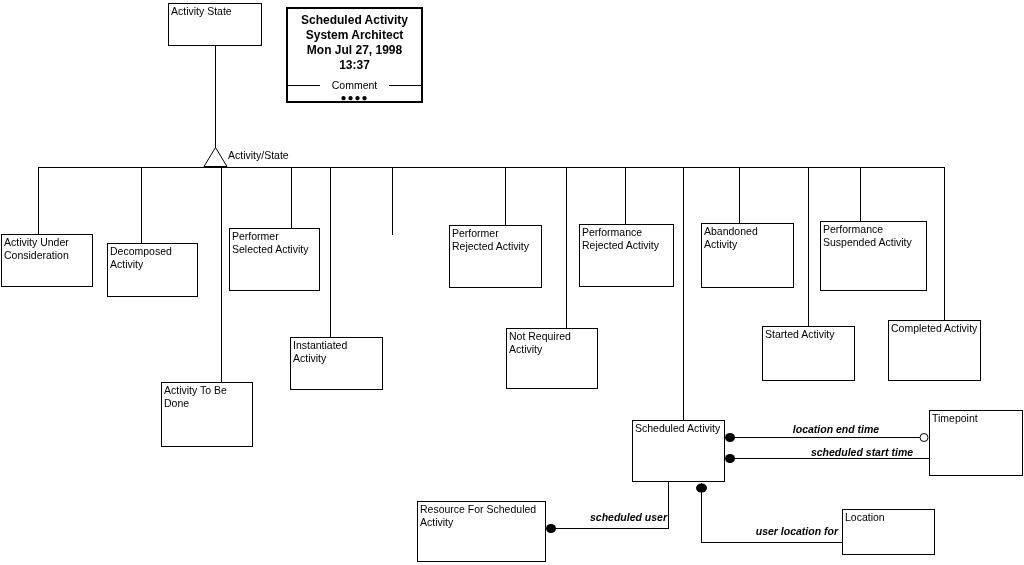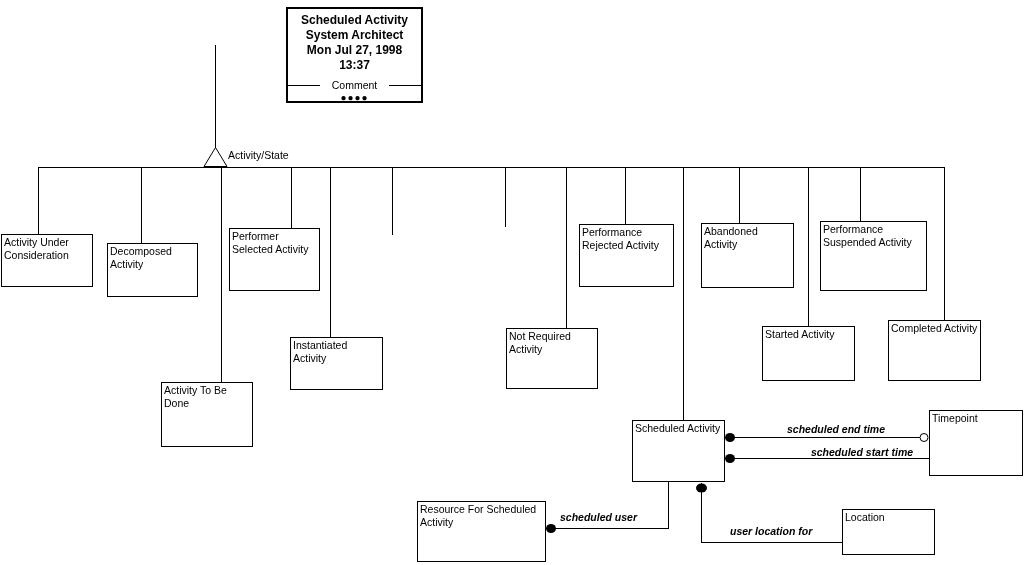--- a/index.html
+++ b/index.html
@@ -31,21 +31,21 @@
   }
   .rel-label {
     position: absolute;
     font-size: 10.5px;
     font-style: italic;
     font-weight: bold;
     line-height: 12px;
     white-space: nowrap;
   }
   .rel-center { text-align: center; }
-  .rel-right  { text-align: left; }
+  .rel-right  { text-align: right; }
   #title-box {
     position: absolute;
     left: 286px; top: 7px; width: 137px; height: 96px;
     box-sizing: border-box;
     border: 2px solid #000;
     background: #fff;
     text-align: center;
     font-weight: bold;
     font-size: 12px;
     padding-top: 4px;
@@ -86,20 +86,21 @@
       <path d="M701.5 483 V542.5 H842"></path>
     </g>
     <polygon points="215.5,147.5 204,166.5 227,166.5" fill="#ffffff" stroke="#000000" stroke-width="1"></polygon>
     <ellipse cx="730" cy="437.5" rx="5" ry="4.5" fill="#000000"></ellipse>
     <ellipse cx="730" cy="458.5" rx="5" ry="4.5" fill="#000000"></ellipse>
     <circle cx="924" cy="437.5" r="4" fill="#ffffff" stroke="#000000" stroke-width="1"></circle>
     <ellipse cx="551" cy="528.5" rx="5" ry="4.5" fill="#000000"></ellipse>
     <ellipse cx="701.5" cy="488" rx="5.5" ry="4.5" fill="#000000"></ellipse>
   </svg>
 
+  <div class="node" style="left:168px; top:3px; width:94px; height:43px">Activity State</div>
 
   <div id="title-box">
     <div class="title-line">Scheduled Activity</div>
     <div class="title-line">System Architect</div>
     <div class="title-line">Mon Jul 27, 1998</div>
     <div class="title-line">13:37</div>
     <div class="comment-row">
       <span class="comment-rule"></span>
       <span class="comment-text">Comment</span>
       <span class="comment-rule"></span>
@@ -109,20 +110,21 @@
 
   <div class="floating-label" style="left:228px; top:149px">Activity/State</div>
 
   <div class="node" style="left:1px; top:234px; width:92px; height:53px">Activity Under Consideration</div>
 
   <div class="node" style="left:107px; top:243px; width:91px; height:54px">Decomposed Activity</div>
 
   <div class="node" style="left:229px; top:228px; width:91px; height:63px">Performer Selected Activity</div>
 
 
+  <div class="node" style="left:449px; top:225px; width:93px; height:63px">Performer Rejected Activity</div>
 
   <div class="node" style="left:579px; top:224px; width:95px; height:63px">Performance Rejected Activity</div>
 
   <div class="node" style="left:701px; top:223px; width:93px; height:65px">Abandoned Activity</div>
 
   <div class="node" style="left:820px; top:221px; width:107px; height:70px">Performance Suspended Activity</div>
 
   <div class="node" style="left:161px; top:382px; width:92px; height:65px">Activity To Be Done</div>
 
   <div class="node" style="left:290px; top:337px; width:93px; height:53px">Instantiated Activity</div>
@@ -134,21 +136,21 @@
   <div class="node" style="left:888px; top:320px; width:93px; height:61px">Completed Activity</div>
 
   <div class="node" style="left:632px; top:420px; width:93px; height:62px">Scheduled Activity</div>
 
   <div class="node" style="left:929px; top:410px; width:94px; height:66px">Timepoint</div>
 
   <div class="node" style="left:417px; top:501px; width:129px; height:61px">Resource For Scheduled Activity</div>
 
   <div class="node" style="left:842px; top:509px; width:93px; height:46px">Location</div>
 
-  <div class="rel-label rel-center" style="left:780px; top:423px; width:112px">scheduled end time</div>
+  <div class="rel-label rel-center" style="left:780px; top:423px; width:112px">location end time</div>
 
   <div class="rel-label rel-center" style="left:806px; top:446px; width:112px">scheduled start time</div>
 
   <div class="rel-label rel-right" style="left:560px; top:511px; width:107px">scheduled user</div>
 
   <div class="rel-label rel-right" style="left:730px; top:525px; width:108px">user location for</div>
 
 </div>
 
 </body></html>

